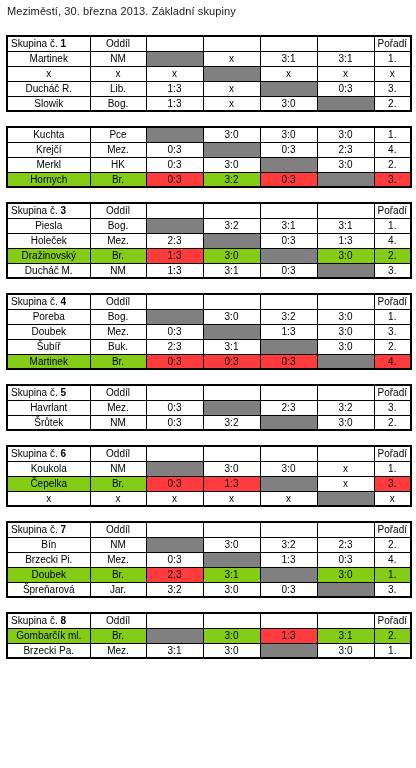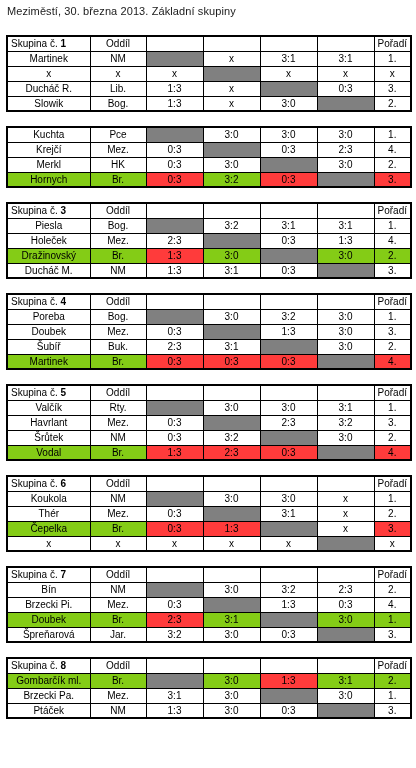--- a/index.html
+++ b/index.html
@@ -266,55 +266,37 @@
           <tr class="hdr">
             <td class="c-name fill-white">Skupina č. <span class="bold">5</span></td>
             <td class="c-club fill-white">Oddíl</td>
             <td class="c-m fill-white"></td>
             <td class="c-m fill-white"></td>
             <td class="c-m fill-white"></td>
             <td class="c-m fill-white"></td>
             <td class="c-rank fill-white">Pořadí</td>
           </tr>
           <tr>
-            <td class="c-name fill-white">Valčík</td>
-            <td class="c-club fill-white">Rty.</td>
-            <td class="c-m fill-gray"></td>
-            <td class="c-m fill-white">3:0</td>
-            <td class="c-m fill-white">3:0</td>
-            <td class="c-m fill-white">3:1</td>
-            <td class="c-rank fill-white">1.</td>
-          </tr>
-          <tr>
             <td class="c-name fill-white">Havrlant</td>
             <td class="c-club fill-white">Mez.</td>
             <td class="c-m fill-white">0:3</td>
             <td class="c-m fill-gray"></td>
             <td class="c-m fill-white">2:3</td>
             <td class="c-m fill-white">3:2</td>
             <td class="c-rank fill-white">3.</td>
           </tr>
           <tr>
             <td class="c-name fill-white">Šrůtek</td>
             <td class="c-club fill-white">NM</td>
             <td class="c-m fill-white">0:3</td>
             <td class="c-m fill-white">3:2</td>
             <td class="c-m fill-gray"></td>
             <td class="c-m fill-white">3:0</td>
             <td class="c-rank fill-white">2.</td>
           </tr>
-          <tr>
-            <td class="c-name fill-green">Vodal</td>
-            <td class="c-club fill-green">Br.</td>
-            <td class="c-m fill-red">1:3</td>
-            <td class="c-m fill-red">2:3</td>
-            <td class="c-m fill-red">0:3</td>
-            <td class="c-m fill-gray"></td>
-            <td class="c-rank fill-red">4.</td>
-          </tr>
         </tbody>
       </table>
       <table class="grp">
         <tbody>
           <tr class="hdr">
             <td class="c-name fill-white">Skupina č. <span class="bold">6</span></td>
             <td class="c-club fill-white">Oddíl</td>
             <td class="c-m fill-white"></td>
             <td class="c-m fill-white"></td>
             <td class="c-m fill-white"></td>
@@ -322,29 +304,20 @@
             <td class="c-rank fill-white">Pořadí</td>
           </tr>
           <tr>
             <td class="c-name fill-white">Koukola</td>
             <td class="c-club fill-white">NM</td>
             <td class="c-m fill-gray"></td>
             <td class="c-m fill-white">3:0</td>
             <td class="c-m fill-white">3:0</td>
             <td class="c-m fill-white">x</td>
             <td class="c-rank fill-white">1.</td>
-          </tr>
-          <tr>
-            <td class="c-name fill-white">Thér</td>
-            <td class="c-club fill-white">Mez.</td>
-            <td class="c-m fill-white">0:3</td>
-            <td class="c-m fill-gray"></td>
-            <td class="c-m fill-white">3:1</td>
-            <td class="c-m fill-white">x</td>
-            <td class="c-rank fill-white">2.</td>
           </tr>
           <tr>
             <td class="c-name fill-green">Čepelka</td>
             <td class="c-club fill-green">Br.</td>
             <td class="c-m fill-red">0:3</td>
             <td class="c-m fill-red">1:3</td>
             <td class="c-m fill-gray"></td>
             <td class="c-m fill-white">x</td>
             <td class="c-rank fill-red">3.</td>
           </tr>
@@ -429,27 +402,18 @@
             <td class="c-rank fill-green">2.</td>
           </tr>
           <tr>
             <td class="c-name fill-white">Brzecki Pa.</td>
             <td class="c-club fill-white">Mez.</td>
             <td class="c-m fill-white">3:1</td>
             <td class="c-m fill-white">3:0</td>
             <td class="c-m fill-gray"></td>
             <td class="c-m fill-white">3:0</td>
             <td class="c-rank fill-white">1.</td>
-          </tr>
-          <tr>
-            <td class="c-name fill-white">Ptáček</td>
-            <td class="c-club fill-white">NM</td>
-            <td class="c-m fill-white">1:3</td>
-            <td class="c-m fill-white">3:0</td>
-            <td class="c-m fill-white">0:3</td>
-            <td class="c-m fill-gray"></td>
-            <td class="c-rank fill-white">3.</td>
           </tr>
         </tbody>
       </table>
     </div>
 
 </div>
 
 </body></html>

